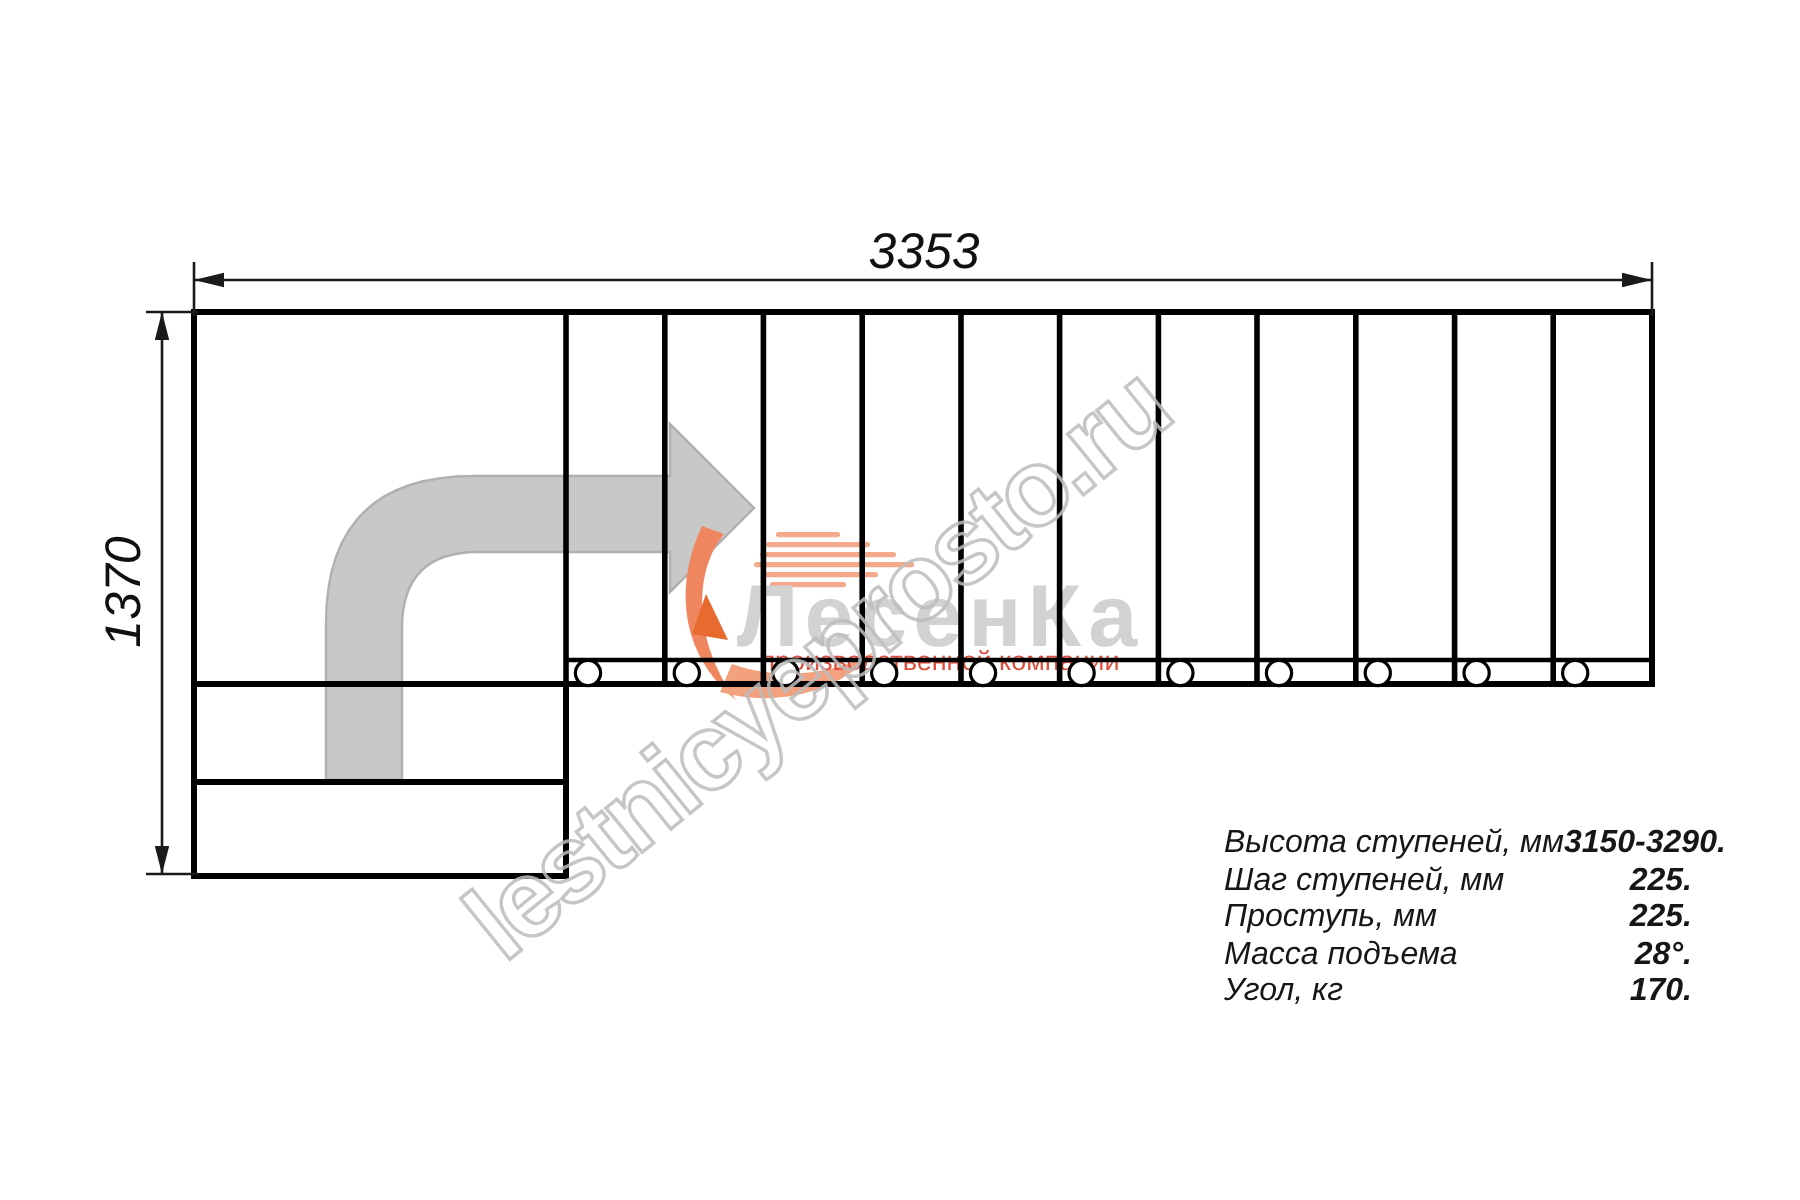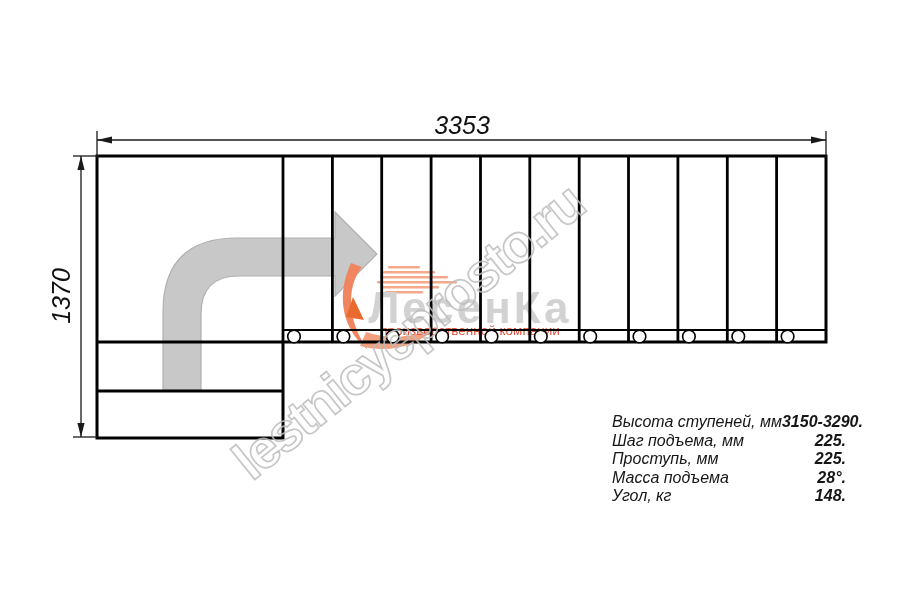--- a/index.html
+++ b/index.html
@@ -107,29 +107,29 @@
 
     <text class="watermark-text" x="252" y="482" transform="rotate(-39 252 482)">lestnicyeprosto.ru</text>
   </svg>
 
   <div class="specs">
     <div class="spec-row">
       <span class="spec-label">Высота ступеней, мм</span>
       <span class="spec-value">3150-3290.</span>
     </div>
     <div class="spec-row">
-      <span class="spec-label">Шаг подъема, мм</span>
+      <span class="spec-label">Шаг ступеней, мм</span>
       <span class="spec-value">225.</span>
     </div>
     <div class="spec-row">
       <span class="spec-label">Проступь, мм</span>
       <span class="spec-value">225.</span>
     </div>
     <div class="spec-row">
       <span class="spec-label">Масса подъема</span>
       <span class="spec-value">28°.</span>
     </div>
     <div class="spec-row">
       <span class="spec-label">Угол, кг</span>
-      <span class="spec-value">148.</span>
+      <span class="spec-value">170.</span>
     </div>
   </div>
 </div>
 
 </body></html>

